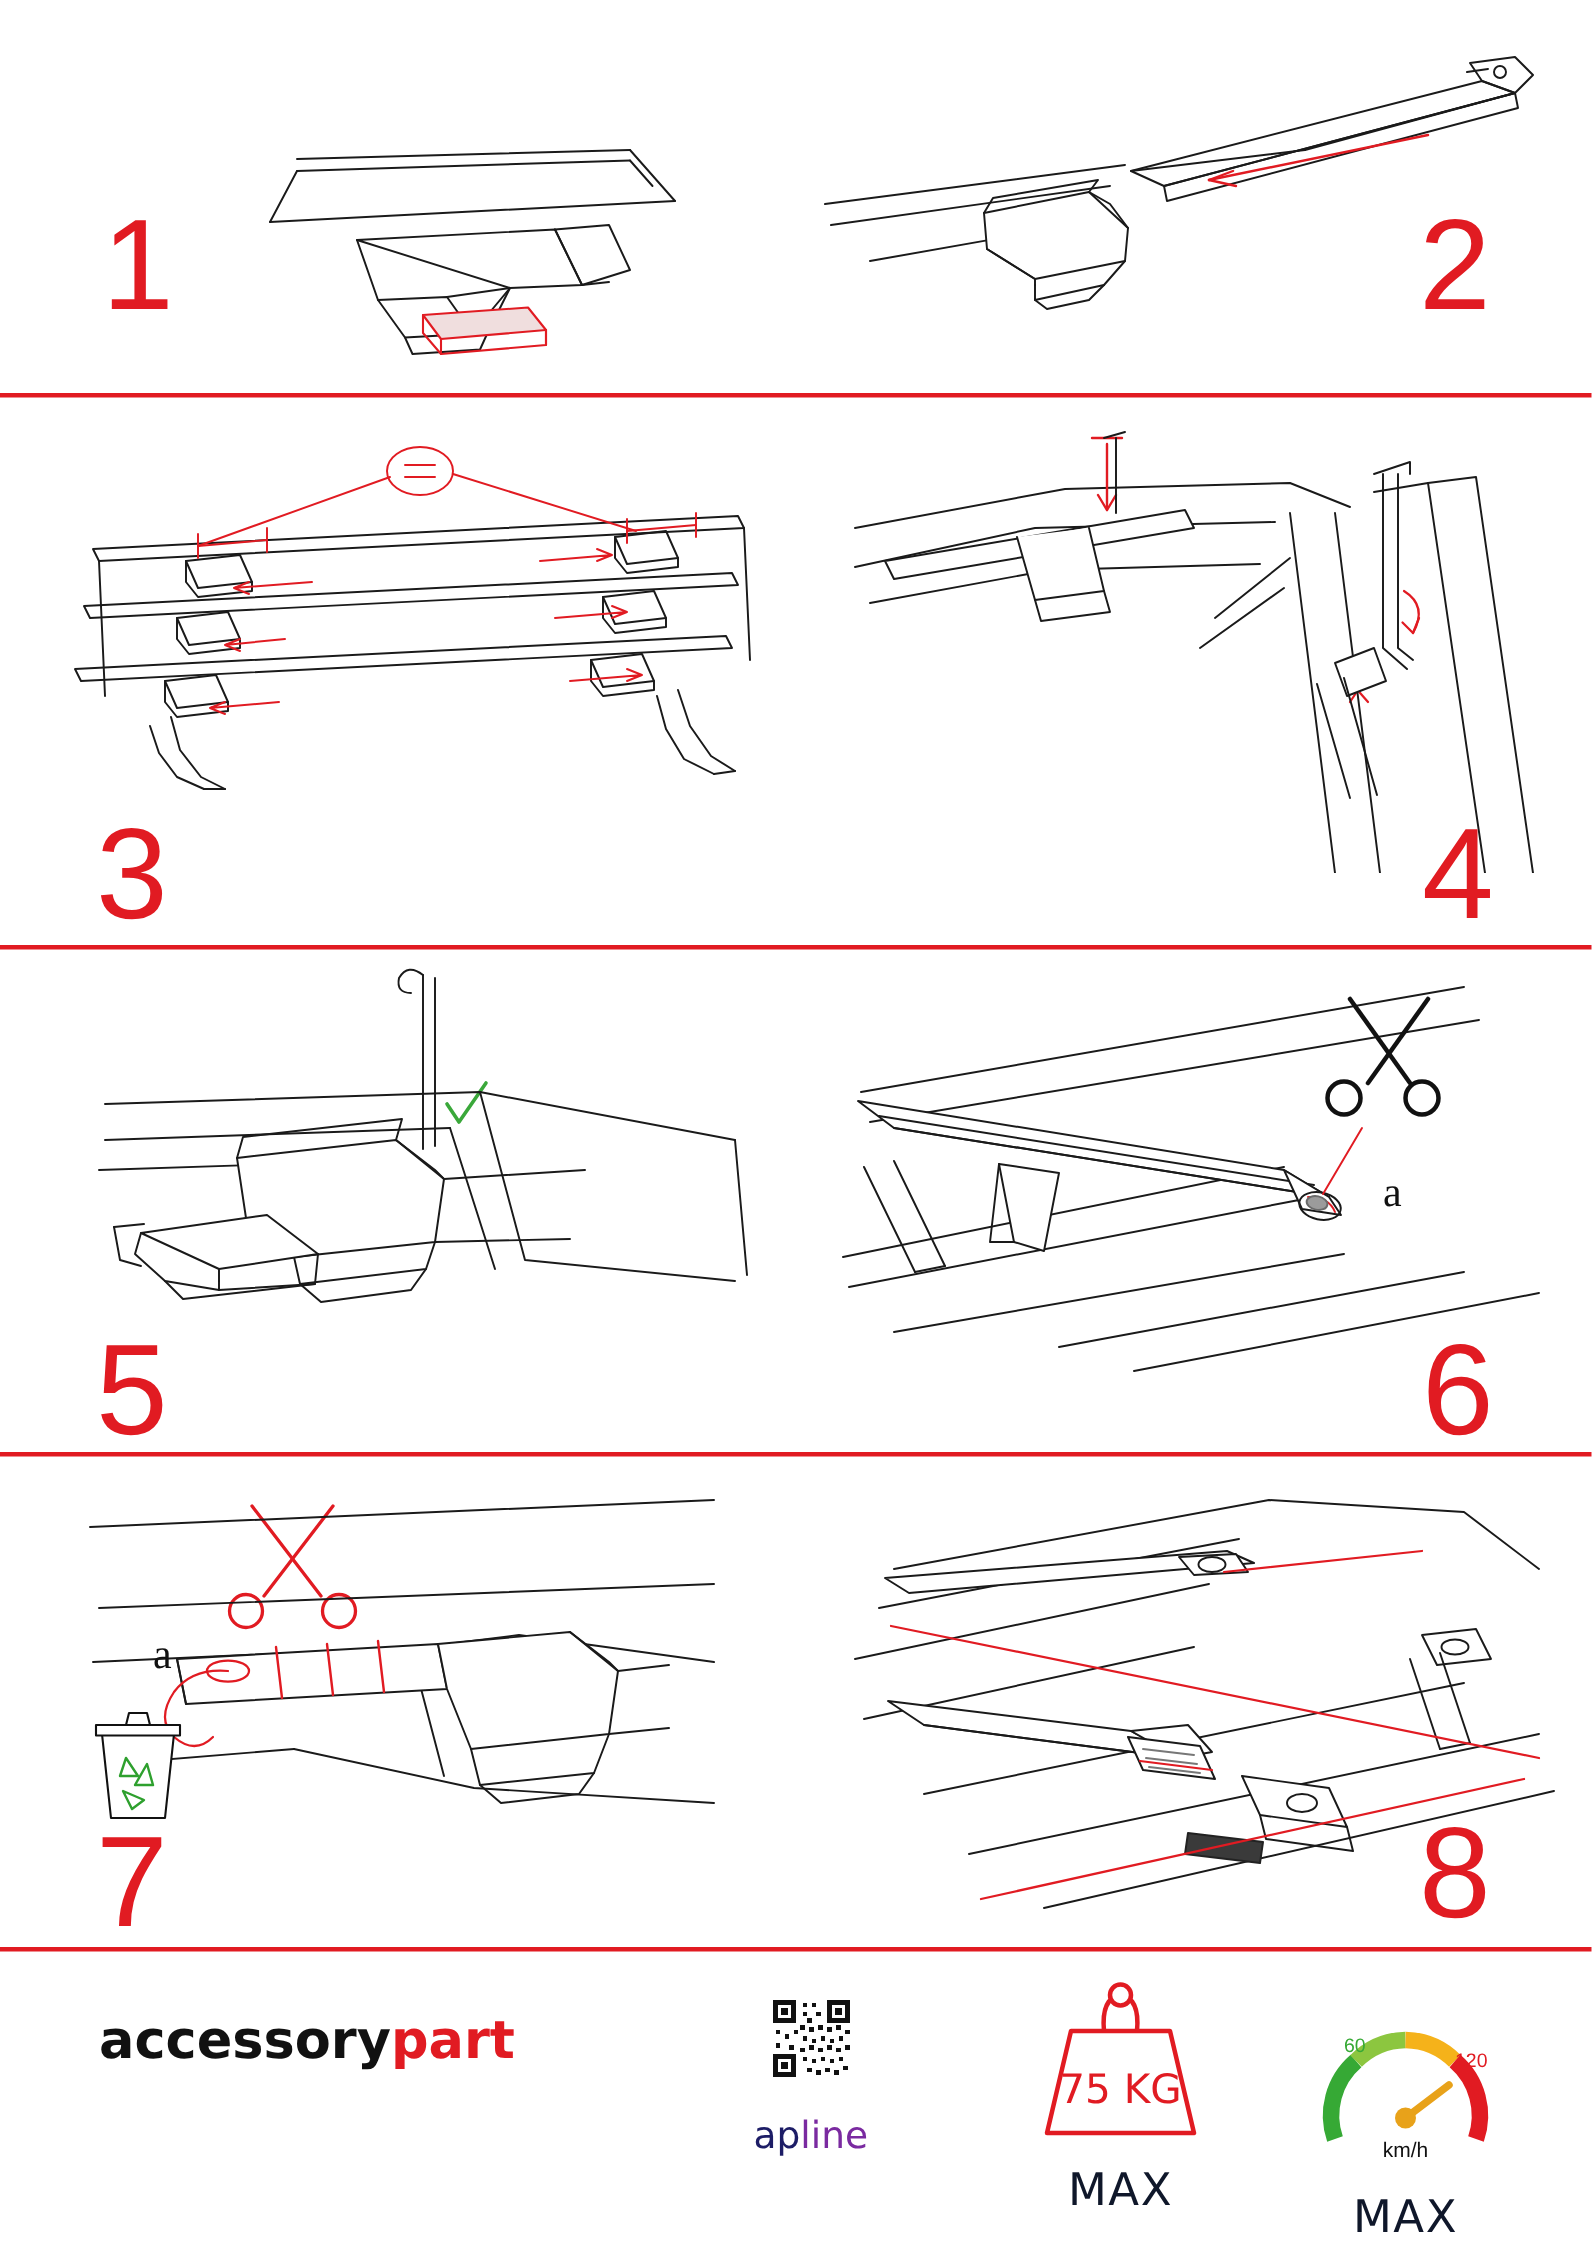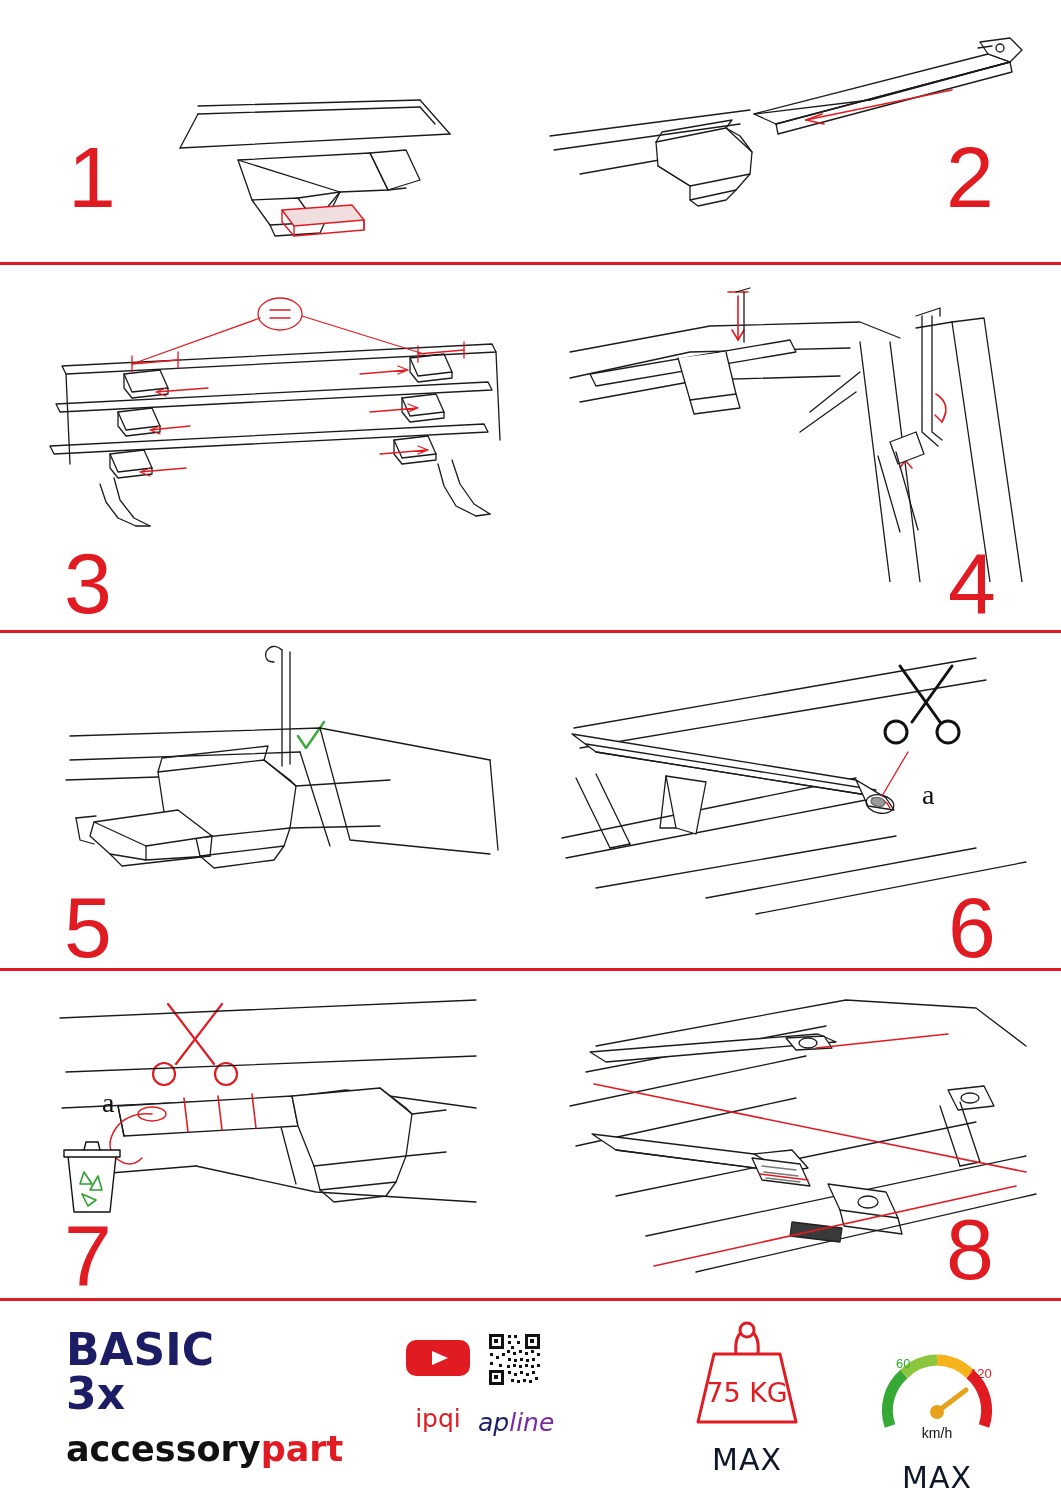--- a/index.html
+++ b/index.html
@@ -123,22 +123,21 @@
     font-family: "DejaVu Sans", sans-serif;
     font-size: 25px;
     color: #e11b22;
     margin-top: 18px;
   }
   .logo-apline {
     position: absolute;
     left: 478px;
     top: 34px;
     width: 125px;
-    text-align: left;
-    font-style: italic;
+    text-align: center;
   }
   .logo-apline .caption {
     font-family: "DejaVu Sans", sans-serif;
     font-size: 25px;
     color: #7a2aa0;
     margin-top: 18px;
   }
   .logo-apline .caption .dark { color: #1d1d66; }
 
   .weight-block {
@@ -504,36 +503,26 @@
         <path d="M260 62 L392 48"></path>
         <path d="M204 188 L252 194"></path>
       </g>
     </svg>
   </div>
   <div class="step-num num8">8</div>
 
   <div class="footer">
 
     <div class="brand-block">
-      <div class="brand-title">
-        <span>BASIC 3</span><span class="x">x</span>
-      </div>
       <div class="brand-sub">
         <span class="accessory">accessory</span><span class="part">part</span>
       </div>
     </div>
 
 
-    <div class="logo-ipqi">
-      <svg width="72" height="50" viewBox="0 0 72 50">
-        <rect x="4" y="8" width="64" height="36" rx="10" fill="#e11b22"></rect>
-        <path d="M30 19 L46 26 L30 33 Z" fill="#ffffff"></path>
-      </svg>
-      <div class="caption">ipqi</div>
-    </div>
 
     <div class="logo-apline">
       <svg width="72" height="54" viewBox="0 0 36 36" shape-rendering="crispEdges">
         <rect width="36" height="36" fill="#fff"></rect>
         <g fill="#111">
           <rect x="1" y="1" width="10" height="10"></rect>
             <rect x="3" y="3" width="6" height="6" fill="#fff"></rect>
             <rect x="4.5" y="4.5" width="3" height="3"></rect>
           <rect x="25" y="1" width="10" height="10"></rect>
             <rect x="27" y="3" width="6" height="6" fill="#fff"></rect>

